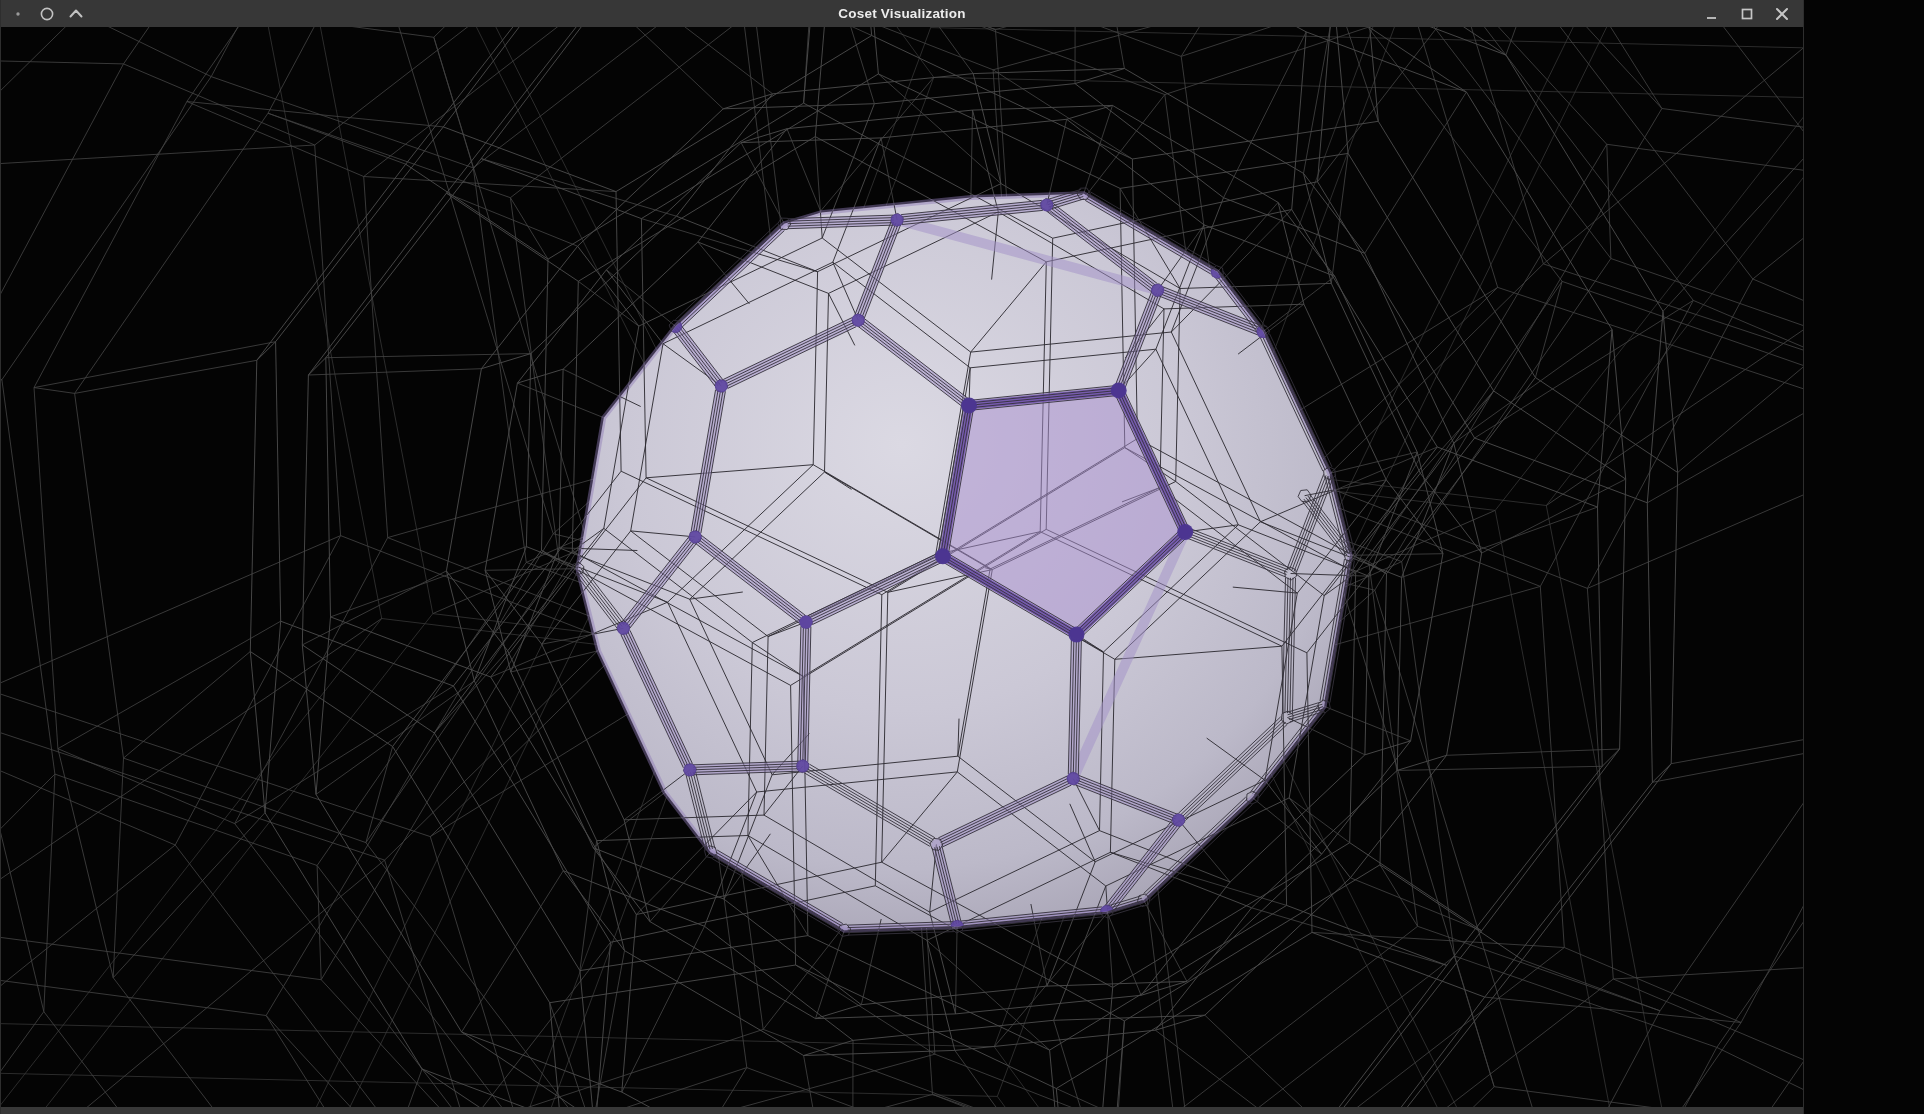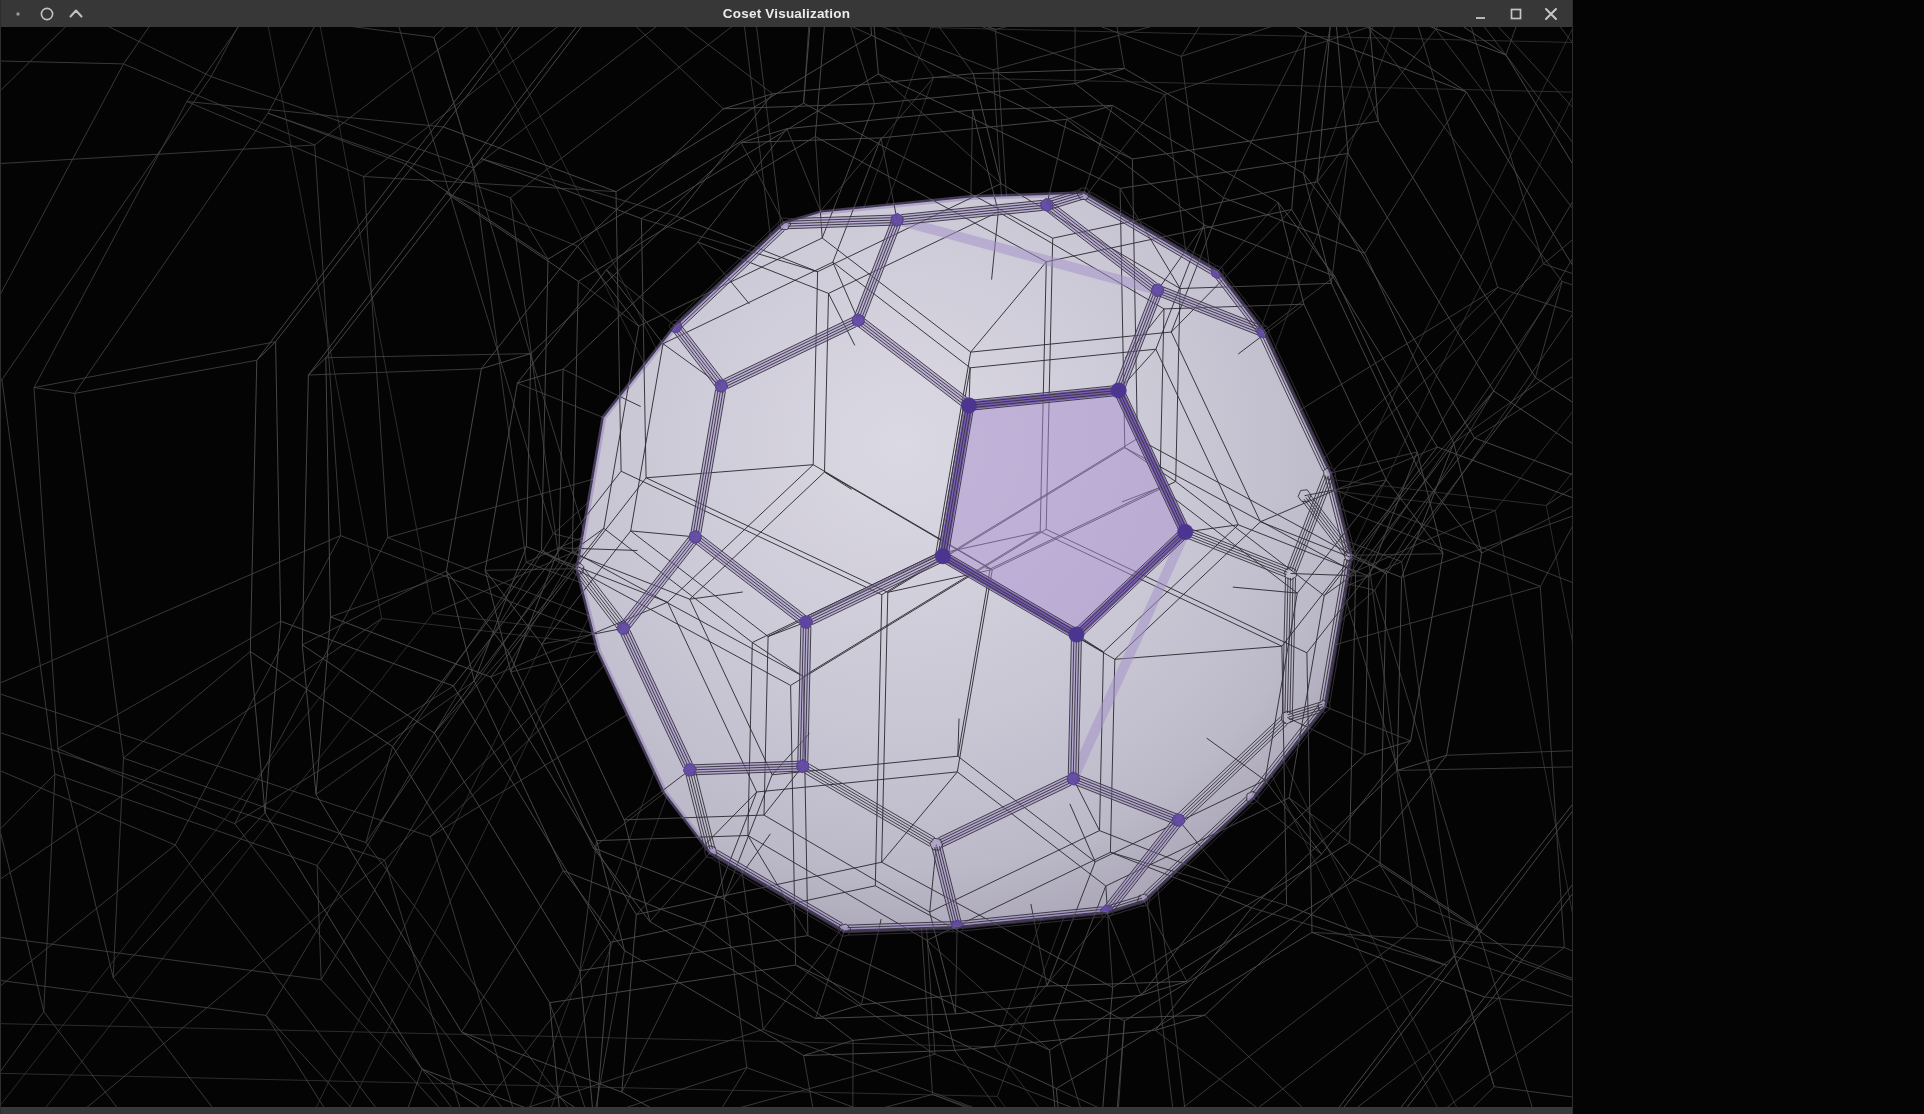--- a/index.html
+++ b/index.html
@@ -1,17 +1,17 @@
 <!DOCTYPE html>
 <html><head>
 <meta charset="utf-8">
 <style>
   html,body{margin:0;padding:0;width:1924px;height:1114px;overflow:hidden;
     font-family:"Liberation Sans",sans-serif;background:#040404;}
-  .window{width:1573px;height:1114px;display:flex;flex-direction:column;
+  .window{width:1804px;height:1114px;display:flex;flex-direction:column;
     box-sizing:border-box;border-left:1px solid #2e2e2e;border-right:1px solid #2e2e2e;}
   .titlebar{height:27px;flex:0 0 27px;display:flex;align-items:center;
     position:relative;user-select:none;}
   .tb-left{display:flex;align-items:center;gap:11px;padding-left:8px;z-index:2;}
   .tb-icon{width:18px;height:18px;display:flex;align-items:center;justify-content:center;}
   .tb-title{position:absolute;left:0;right:0;text-align:center;
     font-size:13.5px;font-weight:700;letter-spacing:.2px;}
   .tb-right{margin-left:auto;display:flex;align-items:center;gap:13px;padding-right:10px;z-index:2;}
   .tb-btn{width:22px;height:22px;display:flex;align-items:center;justify-content:center;cursor:default;}
   .viewport{flex:1 1 auto;position:relative;overflow:hidden;}

